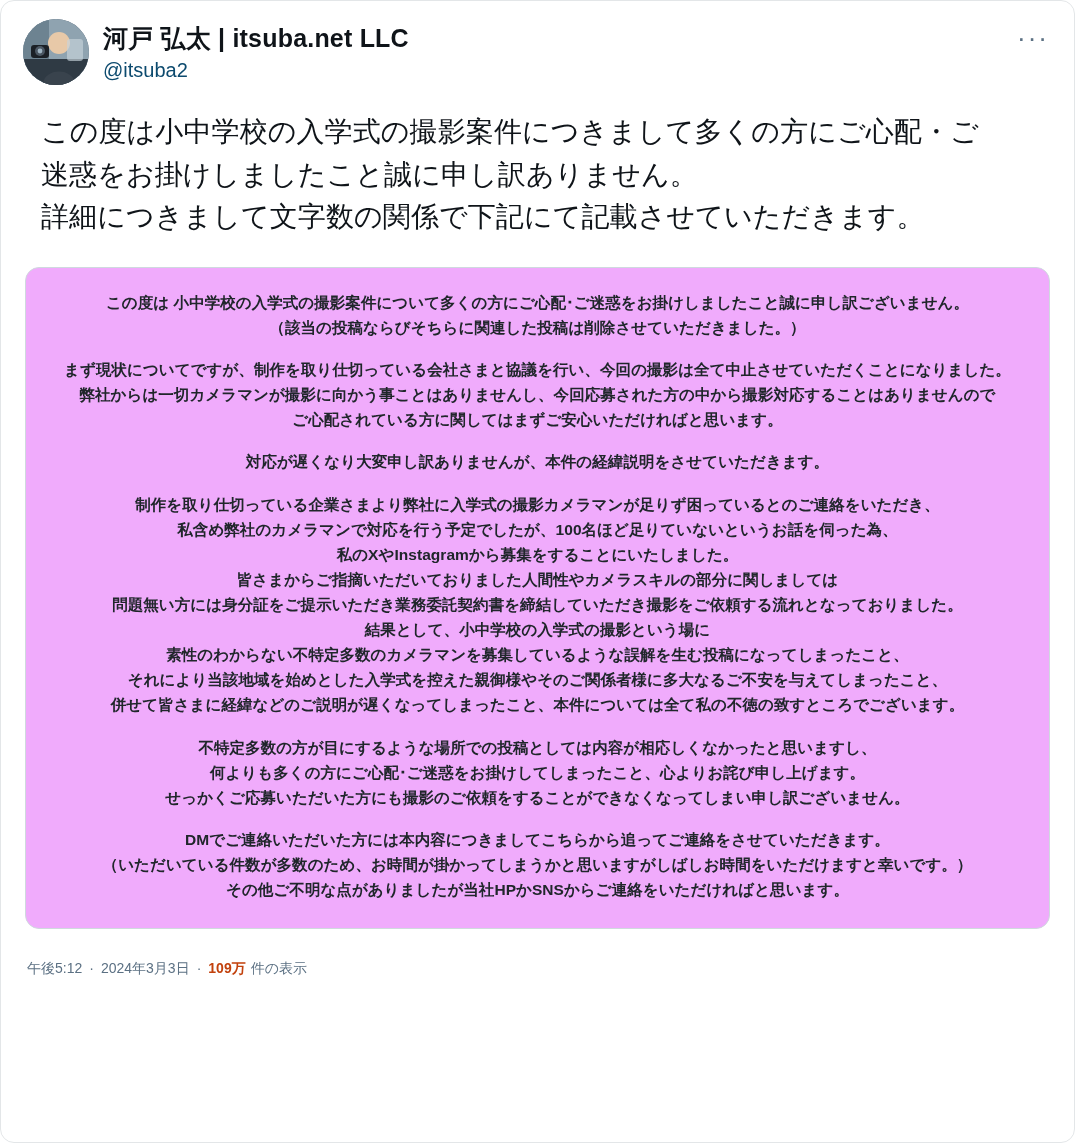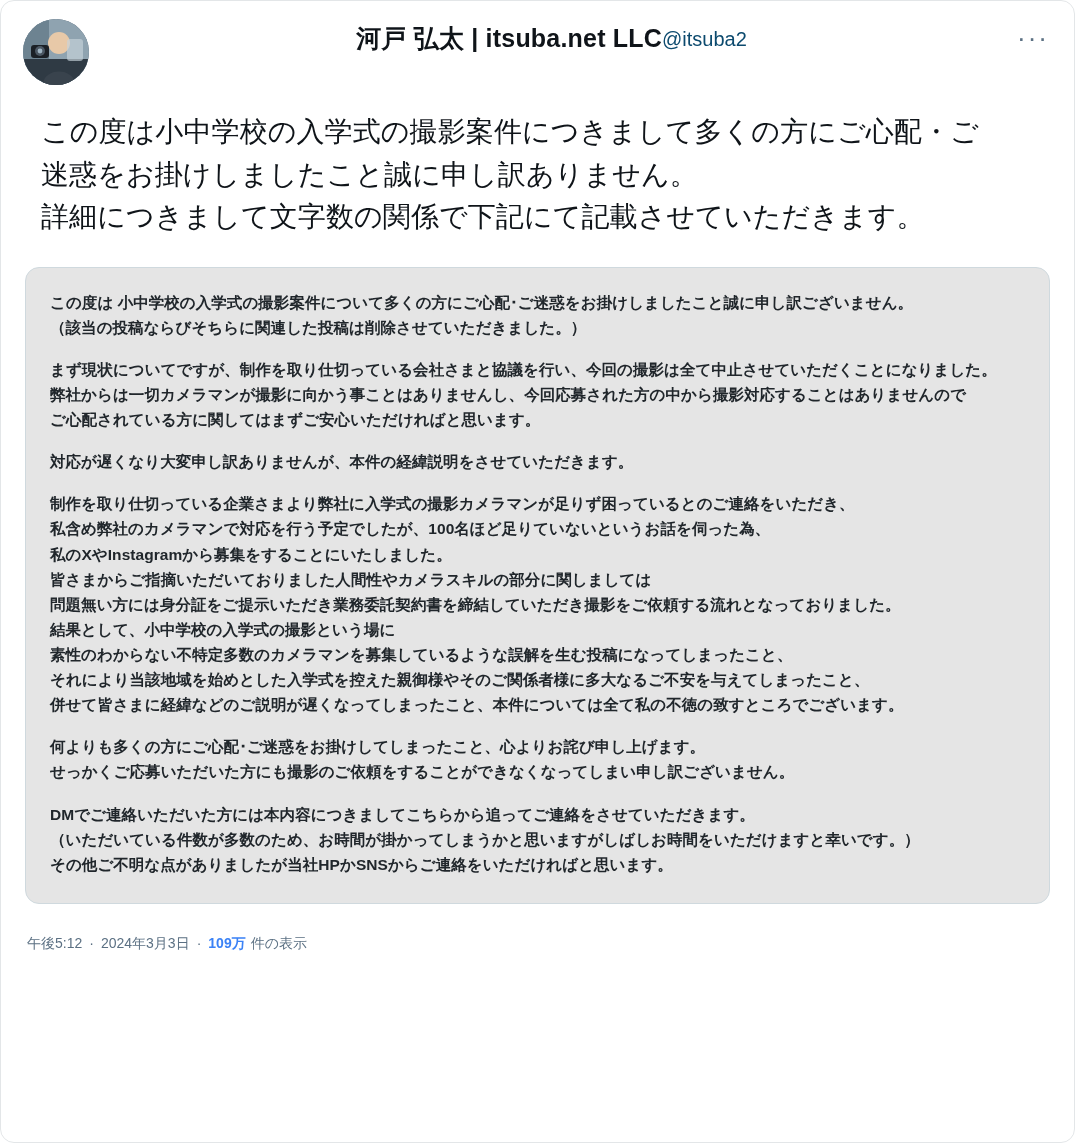--- a/index.html
+++ b/index.html
@@ -32,21 +32,21 @@
     height: 66px;
     border-radius: 50%;
     flex: 0 0 auto;
     overflow: hidden;
     position: relative;
     background: #4a5b6b;
   }
   .avatar svg { display: block; width: 100%; height: 100%; }
   .name-block {
     display: flex;
-    flex-direction: row;
+    flex-direction: column;
     justify-content: center;
     padding-top: 4px;
     flex: 1 1 auto;
     min-width: 0;
   }
   .display-name {
     font-size: 25px;
     font-weight: bold;
     line-height: 1.25;
     color: #0f1419;
@@ -80,23 +80,24 @@
     line-height: 1.52;
     color: #0f1419;
     letter-spacing: 0.1px;
   }
   .tweet-text p { margin: 0; }
   
   .long-note {
     margin: 28px 2px 0 2px;
     border: 1px solid #cfd9de;
     border-radius: 14px;
-    background: #e5e5e5;
+    background: #f0abfc;
     padding: 22px 24px 26px 24px;
     box-sizing: border-box;
+    text-align: center;
   }
   .long-note .para {
     font-size: 15.5px;
     line-height: 1.62;
     color: #20262b;
     letter-spacing: 0.05px;
     margin: 0 0 17px 0;
     font-weight: bold;
   }
   .long-note .para:last-child { margin-bottom: 0; }
@@ -107,21 +108,21 @@
     font-size: 14px;
     color: #5b7083;
     line-height: 1.4;
     display: flex;
     align-items: baseline;
     flex-wrap: wrap;
     gap: 0;
   }
   .tweet-footer .sep { margin: 0 7px; }
   .tweet-footer .views-count {
-    color: #3b82f6;
+    color: #c2410c;
     font-weight: bold;
     margin-right: 5px;
   }
 </style>
 </head>
 <body>
 
 <div class="tweet-card">
 
   <div class="tweet-header">
@@ -169,20 +170,21 @@
       <span class="line">私含め弊社のカメラマンで対応を行う予定でしたが、100名ほど足りていないというお話を伺った為、</span>
       <span class="line">私のXやInstagramから募集をすることにいたしました。</span>
       <span class="line">皆さまからご指摘いただいておりました人間性やカメラスキルの部分に関しましては</span>
       <span class="line">問題無い方には身分証をご提示いただき業務委託契約書を締結していただき撮影をご依頼する流れとなっておりました。</span>
       <span class="line">結果として、小中学校の入学式の撮影という場に</span>
       <span class="line">素性のわからない不特定多数のカメラマンを募集しているような誤解を生む投稿になってしまったこと、</span>
       <span class="line">それにより当該地域を始めとした入学式を控えた親御様やそのご関係者様に多大なるご不安を与えてしまったこと、</span>
       <span class="line">併せて皆さまに経緯などのご説明が遅くなってしまったこと、本件については全て私の不徳の致すところでございます。</span>
     </div>
     <div class="para">
+      <span class="line">不特定多数の方が目にするような場所での投稿としては内容が相応しくなかったと思いますし、</span>
       <span class="line">何よりも多くの方にご心配･ご迷惑をお掛けしてしまったこと、心よりお詫び申し上げます。</span>
       <span class="line">せっかくご応募いただいた方にも撮影のご依頼をすることができなくなってしまい申し訳ございません。</span>
     </div>
     <div class="para">
       <span class="line">DMでご連絡いただいた方には本内容につきましてこちらから追ってご連絡をさせていただきます。</span>
       <span class="line">（いただいている件数が多数のため、お時間が掛かってしまうかと思いますがしばしお時間をいただけますと幸いです。）</span>
       <span class="line">その他ご不明な点がありましたが当社HPかSNSからご連絡をいただければと思います。</span>
     </div>
   </div>
 

